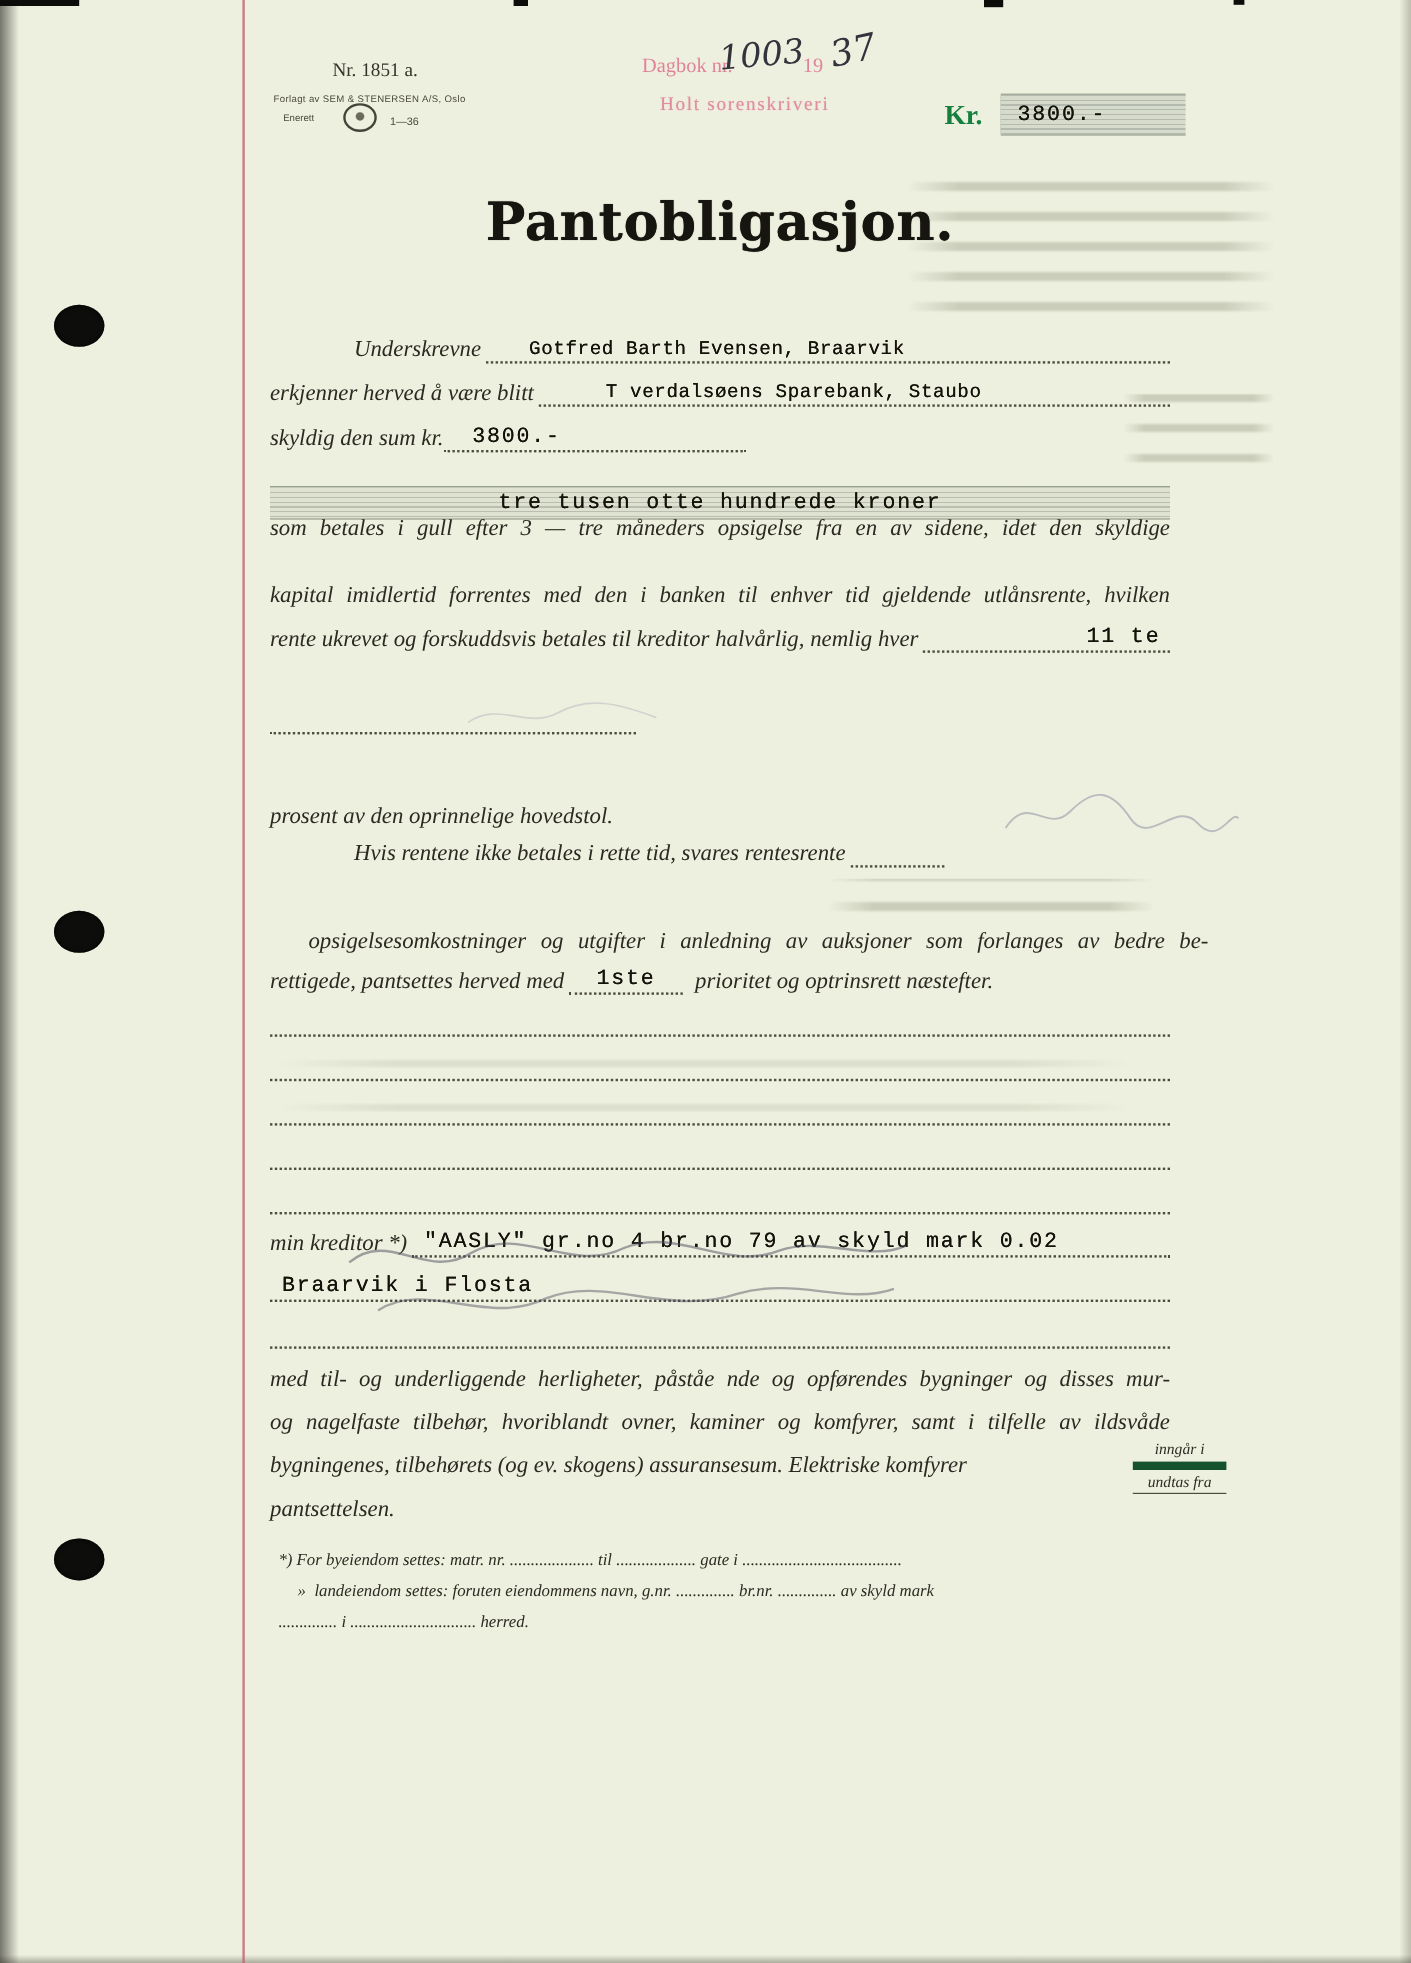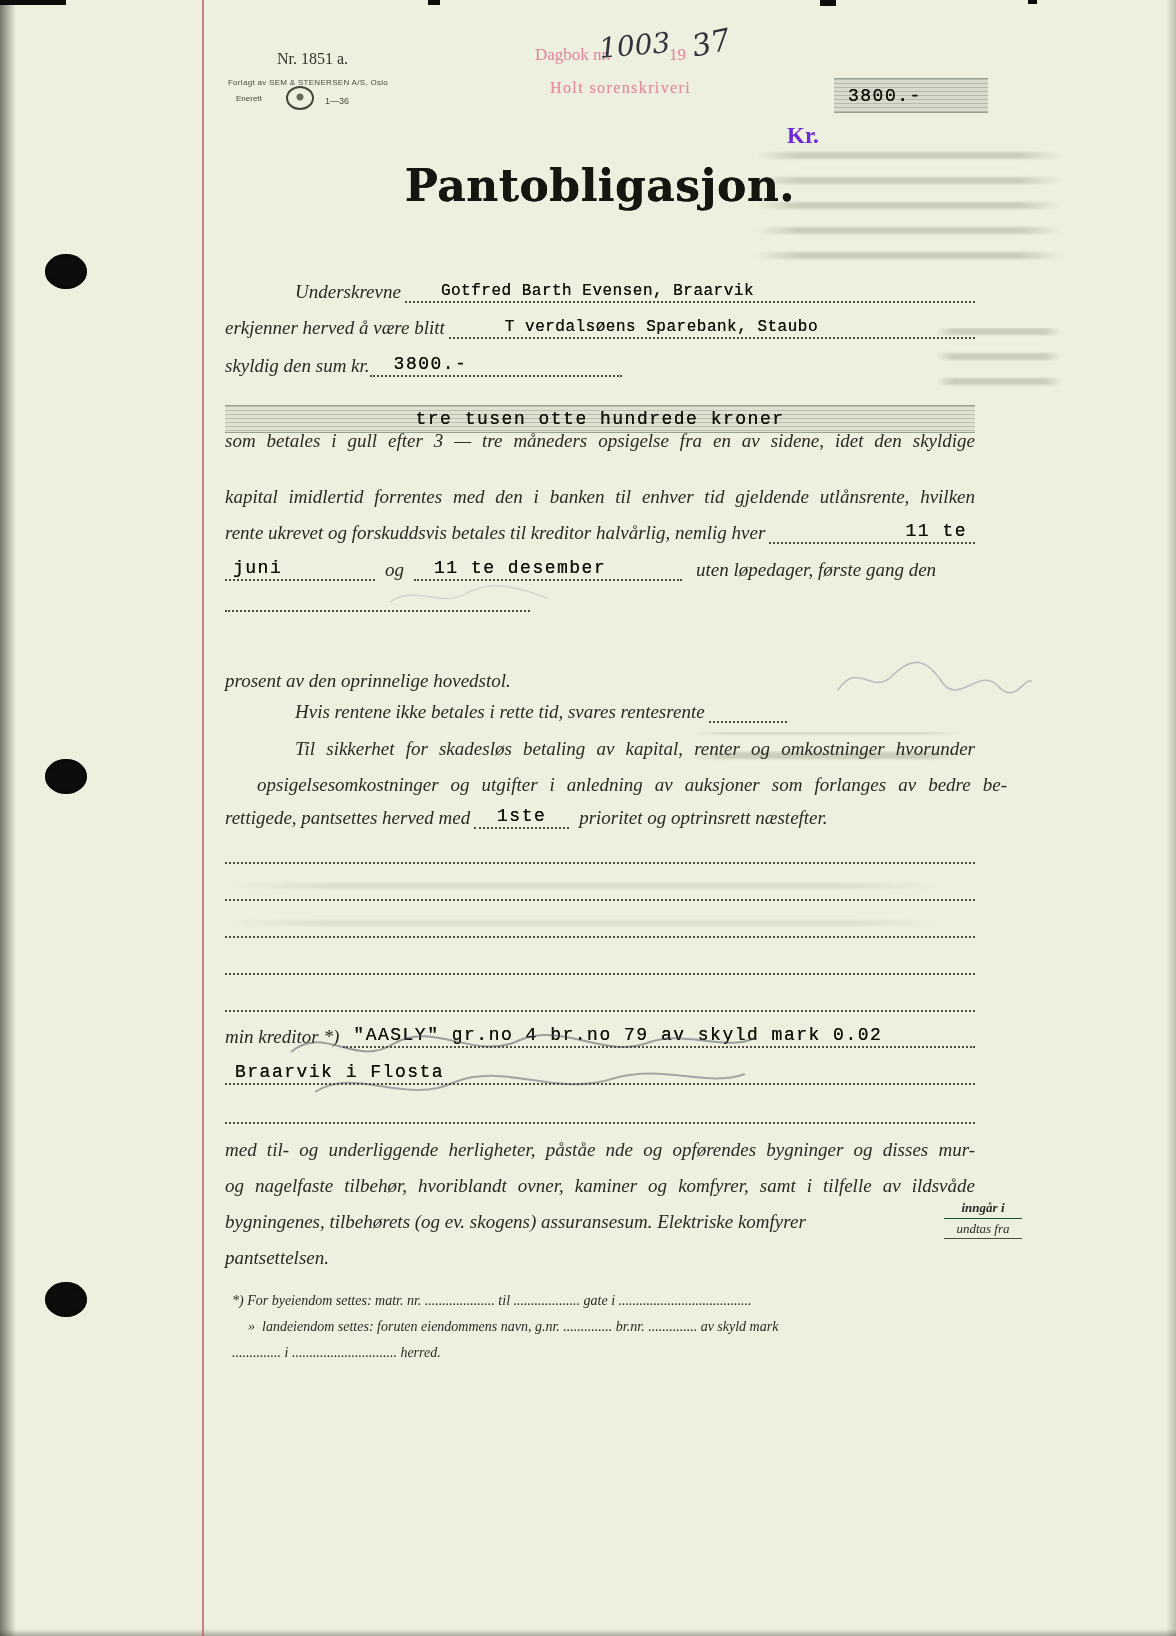--- a/index.html
+++ b/index.html
@@ -36,21 +36,21 @@
   .pub2{position:absolute;left:236px;top:94px;font:8px "Liberation Sans",sans-serif;color:#4b4a3e;}
   .pub3{position:absolute;left:325px;top:96px;font:9px "Liberation Sans",sans-serif;color:#4b4a3e;}
   .pink{color:#e0839a;}
   .dagbok-label{position:absolute;left:535px;top:45px;font-size:17px;}
   .year-printed{position:absolute;left:669px;top:45px;font-size:17px;}
   .hand{font-family:"DejaVu Serif",serif;font-style:italic;color:#32333c;}
   .dagbok-no{position:absolute;left:599px;top:29px;font-size:28px;transform:rotate(-5deg);}
   .year-written{position:absolute;left:692px;top:25px;font-size:30px;transform:rotate(-12deg);}
   .stamp{position:absolute;left:550px;top:79px;font-size:16px;letter-spacing:1.4px;opacity:.9;
     text-shadow:0 0 1px rgba(224,131,154,.6);}
-  .kr-label{position:absolute;left:787px;top:83px;font-weight:bold;font-size:23px;color:#6d28d9;margin-top:40px;}
+  .kr-label{position:absolute;left:787px;top:83px;font-weight:bold;font-size:23px;color:#15803d;}
   .krbox{position:absolute;left:834px;top:79px;width:154px;height:33px;display:flex;align-items:center;
     padding-left:14px;box-sizing:border-box;
     background:repeating-linear-gradient(180deg,#b4bab0 0 1px,#d7dbcc 1px 4px);
     box-shadow:0 1px 0 #99a08d,0 -1px 0 #99a08d;}
   
   .title{position:absolute;left:225px;top:160px;width:750px;text-align:center;
     font-family:"DejaVu Serif",serif;font-weight:bold;font-size:44px;color:#161510;
     letter-spacing:.5px;text-shadow:0 0 .6px #161510;}
   
   .printed{font-family:"Liberation Serif",serif;font-style:italic;font-size:19px;color:#2b2921;white-space:pre;}
@@ -65,21 +65,21 @@
   .jline{position:absolute;left:225px;width:750px;font-family:"Liberation Serif",serif;font-style:italic;
     font-size:19px;color:#2b2921;text-align:justify;text-align-last:justify;-moz-text-align-last:justify;}
   .pline{position:absolute;left:225px;width:750px;font-family:"Liberation Serif",serif;font-style:italic;
     font-size:19px;color:#2b2921;}
   .band{position:absolute;left:225px;top:406px;width:750px;height:26px;display:flex;align-items:center;
     justify-content:center;background:repeating-linear-gradient(180deg,#b9bfae 0 1px,#dfe2d1 1px 4px);
     box-shadow:0 1px 0 #99a08d,0 -1px 0 #99a08d;}
   .sp{display:block;}.f1{flex:1;}.f2{flex:2;}.f3{flex:3;}
   .choice{position:absolute;left:944px;top:1198px;width:78px;font-family:"Liberation Serif",serif;
     font-style:italic;font-size:13px;color:#2b2921;text-align:center;line-height:1.5;}
-  .choice .c1{border-bottom:1px solid #14532d;display:block;font-weight:bold;}
+  .choice .c1{border-bottom:7px solid #14532d;display:block;}
   .choice .c2{display:block;border-bottom:1px solid #4e4b40;}
   .fn{position:absolute;font-family:"Liberation Serif",serif;font-style:italic;font-size:14px;color:#2b2921;white-space:pre;}
   .hw{position:absolute;}
 </style>
 </head>
 <body>
 
 <div class="paper">
 
   <div class="left-shadow"></div>
@@ -150,42 +150,31 @@
 
   <div class="row" style="top:514px;">
     <span class="printed">rente ukrevet og forskuddsvis betales til kreditor halvårlig, nemlig hver</span>
     <span class="fillwrap">
       <span class="sp f1"></span>
       <span class="typed-wide">11 te</span>
       <span class="sp" style="width:8px;"></span>
     </span>
   </div>
 
-  <div class="row" style="top:551px;">
-    <span class="fill-fixed" style="width:150px;">
-      <span class="typed-wide" style="padding-left:8px;">juni</span>
-    </span>
-    <span class="printed" style="margin:0 10px;">og</span>
-    <span class="fill-fixed" style="width:268px;">
-      <span class="typed-wide" style="padding-left:20px;">11 te desember</span>
-    </span>
-    <span class="printed" style="margin-left:14px;">uten løpedager, første gang den</span>
-  </div>
 
   <div class="dotline" style="left:225px;top:610px;width:305px;"></div>
 
 
   <div class="pline" style="top:670px;">prosent av den oprinnelige hovedstol.</div>
 
   <div class="row" style="top:693px;">
     <span class="printed" style="margin-left:70px;">Hvis rentene ikke betales i rette tid, svares rentesrente</span>
     <span class="fill-fixed" style="width:78px;margin-left:4px;"></span>
   </div>
 
-  <div class="jline" style="top:738px;text-indent:70px;">Til sikkerhet for skadesløs betaling av kapital, renter og omkostninger hvorunder</div>
   <div class="jline" style="top:774px;margin-left:32px;">opsigelsesomkostninger og utgifter i anledning av auksjoner som forlanges av bedre be-</div>
 
   <div class="row" style="top:799px;">
     <span class="printed">rettigede, pantsettes herved med</span>
     <span class="fill-fixed" style="width:95px;justify-content:center;margin-left:4px;">
       <span class="typed-wide">1ste</span>
     </span>
     <span class="printed" style="margin-left:10px;">prioritet og optrinsrett næstefter.</span>
   </div>
 

